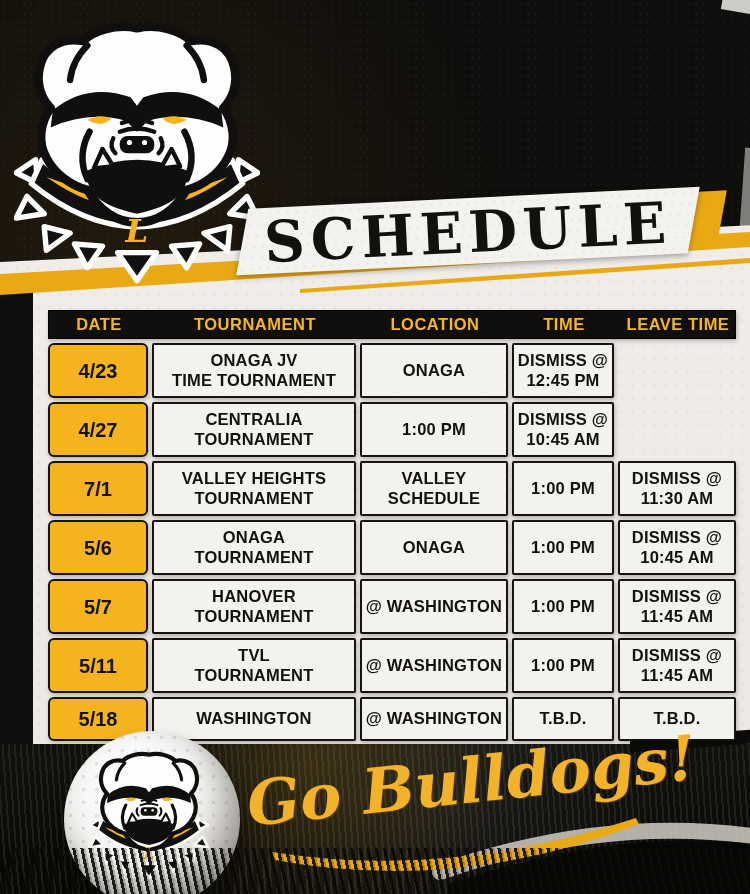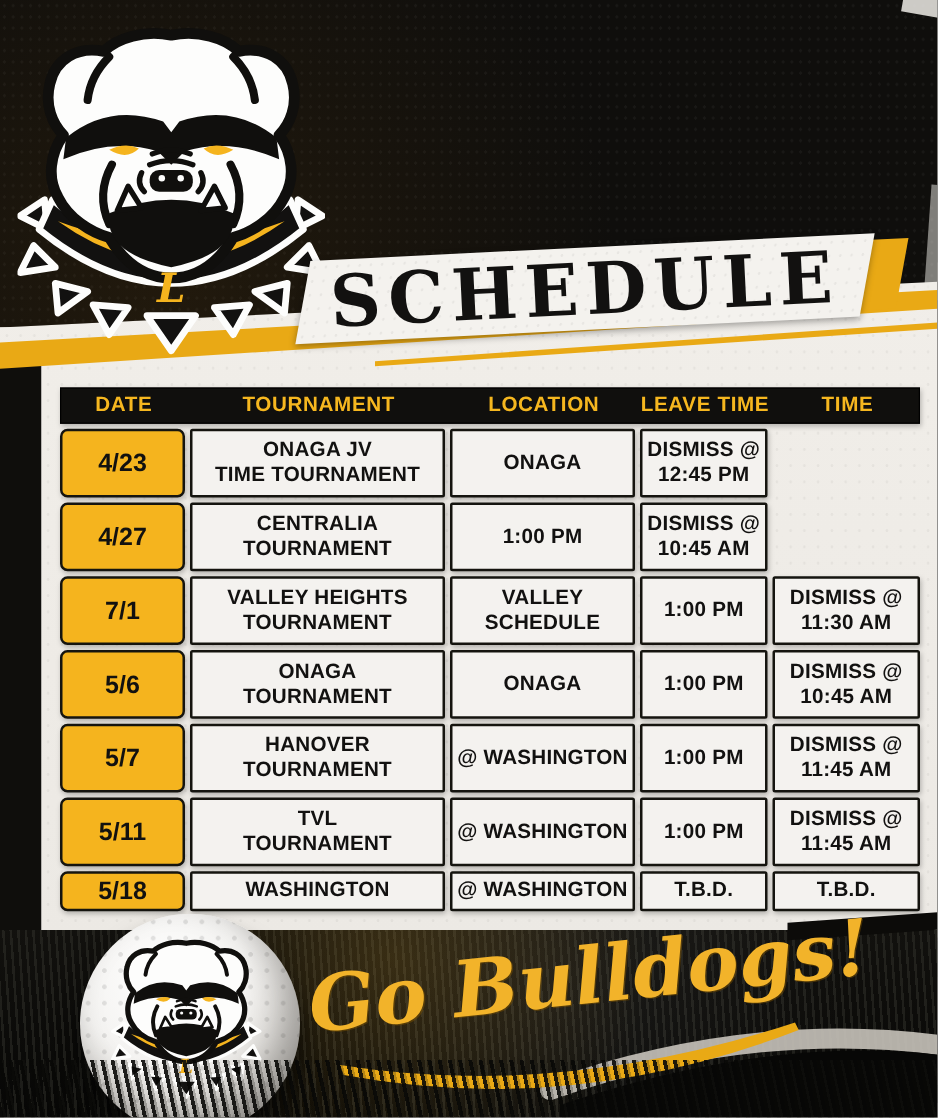--- a/index.html
+++ b/index.html
@@ -77,21 +77,21 @@
     background:#100F0D;height:27px;margin-bottom:4px;border:1px solid #000;
   }
   .th{
     display:flex;align-items:center;justify-content:center;
     color:#F6B71F;font-weight:bold;font-size:16.5px;letter-spacing:.5px;white-space:nowrap;
   }
   .tr{
     display:grid;grid-template-columns:100px 204px 148px 102px 118px;column-gap:4px;
     height:55px;margin-bottom:4px;
   }
-  .tr-last{height:32px;margin-bottom:0;}
+  .tr-last{height:44px;margin-bottom:0;}
   .td{
     background:#F4F2EF;border:2px solid #15140F;border-radius:2px;
     display:flex;align-items:center;justify-content:center;text-align:center;
     color:#121110;font-weight:bold;font-size:16.5px;line-height:1.2;
     letter-spacing:.2px;white-space:pre-line;padding:2px;box-sizing:border-box;
   }
   .td-date{background:#F5B41E;border-radius:6px;font-size:20px;letter-spacing:0;}
   
   .footer{
     position:absolute;left:0;top:744px;width:750px;height:150px;z-index:4;
@@ -213,22 +213,22 @@
     <div class="banner-text">SCHEDULE</div>
   </div>
 
   <div class="left-band"></div>
 
   <div class="schedule-table">
     <div class="thead" id="thead">
         <div class="th">DATE</div>
         <div class="th">TOURNAMENT</div>
         <div class="th">LOCATION</div>
+        <div class="th">TIME</div>
         <div class="th">LEAVE TIME</div>
-        <div class="th">TIME</div>
       </div>
     <div class="tbody" id="tbody">
         <div class="tr">
           <div class="td td-date">4/23</div>
           <div class="td">ONAGA JV
 TIME TOURNAMENT</div>
           <div class="td">ONAGA</div>
           <div class="td">DISMISS @
 12:45 PM</div>
         </div>

